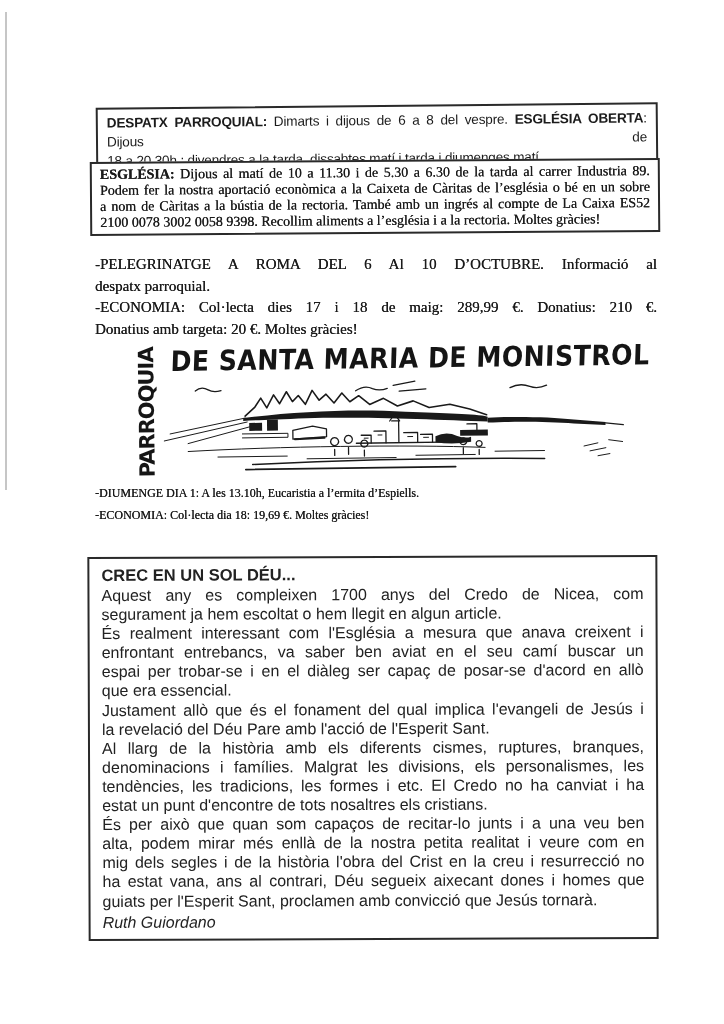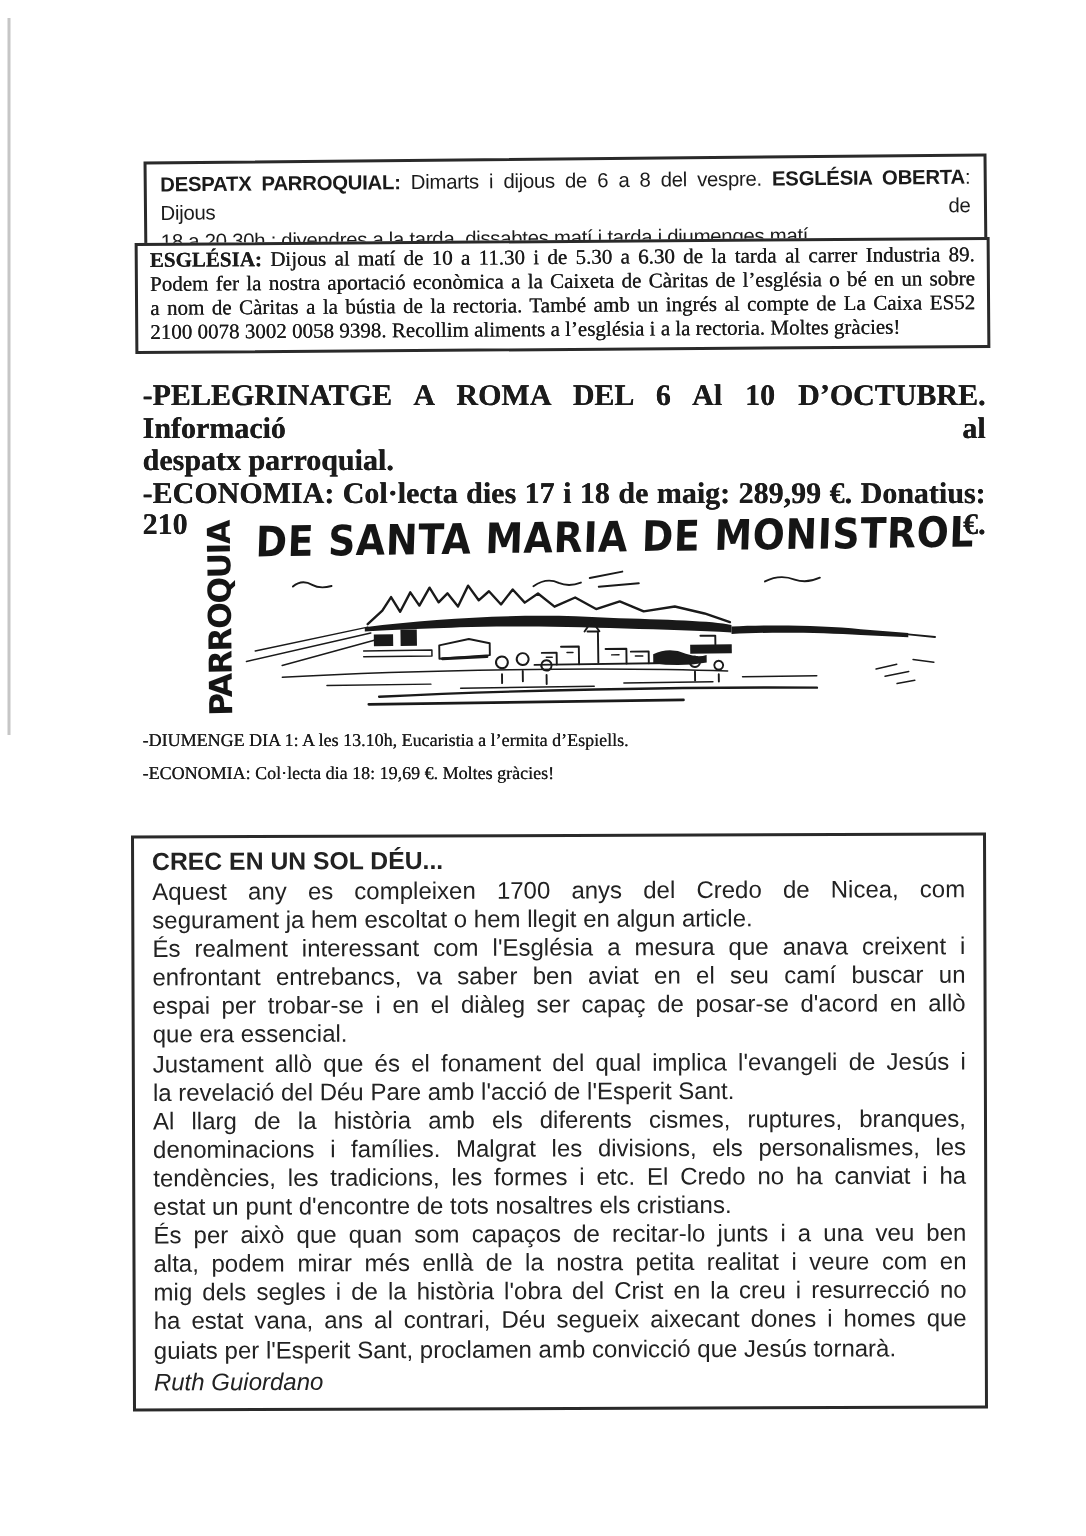--- a/index.html
+++ b/index.html
@@ -20,21 +20,21 @@
   #box-despatx{
     left:96px;top:105px;width:562px;padding:4px 9px 5px;
     font-size:13.6px;letter-spacing:-0.2px;line-height:19px;
     transform:rotate(-0.55deg);
   }
   #box-caritas{
     left:90px;top:160px;width:570px;padding:3px 8px 3px;
     font-size:14px;line-height:15.9px;
     transform:rotate(-0.4deg);
   }
-  #ann-top{left:95px;top:254px;width:562px;font-size:20px;line-height:21.6px;font-weight:bold;}
+  #ann-top{left:95px;top:254px;width:562px;font-size:15px;line-height:21.6px;}
   #ann-mid{left:95px;top:482px;width:562px;font-size:12px;line-height:22px;}
 
   #logo{left:130px;top:344px;width:512px;height:138px;transform:rotate(-0.8deg);}
   #logo-vert{
     position:absolute;left:6px;top:6px;height:124px;
     writing-mode:vertical-rl;transform:rotate(180deg);
     font-family:"DejaVu Sans",sans-serif;font-weight:bold;
     font-size:21px;letter-spacing:-1px;color:#151515;line-height:1.1;
   }
   #logo-title{
@@ -67,20 +67,21 @@
     <div class="tline stretch"><span class="b">ESGLÉSIA:</span><span> Dijous al matí de 10 a 11.30 i de 5.30 a 6.30 de la tarda al carrer Industria 89.</span></div>
     <div class="tline stretch"><span>Podem fer la nostra aportació econòmica a la Caixeta de Càritas de l’església o bé en un sobre</span></div>
     <div class="tline stretch"><span>a nom de Càritas a la bústia de la rectoria. També amb un ingrés al compte de La Caixa ES52</span></div>
     <div class="tline"><span>2100 0078 3002 0058 9398. Recollim aliments a l’església i a la rectoria. Moltes gràcies!</span></div>
   </div>
 
 <div id="ann-top" class="abs serif">
     <div class="tline stretch">-PELEGRINATGE A ROMA DEL 6 Al 10 D’OCTUBRE. Informació al</div>
     <div class="tline">despatx parroquial.</div>
     <div class="tline stretch">-ECONOMIA: Col·lecta dies 17 i 18 de maig: 289,99 €. Donatius: 210 €.</div>
+    <div class="tline">Donatius amb targeta: 20 €. Moltes gràcies!</div>
   </div>
 
 <div id="logo" class="abs">
   <div id="logo-vert">PARROQUIA</div>
   <div id="logo-title">DE SANTA MARIA DE MONISTROL</div>
   <svg id="logo-art" width="480" height="96" viewBox="0 0 485 96" fill="none" stroke="#1a1a1a" stroke-width="1.3" stroke-linecap="round" stroke-linejoin="round">
 
     <path d="M38 10 q6 -5 13 -1 q5 3 13 1"></path>
     <path d="M200 12 q9 -6 17 -2 q7 3 15 0"></path>
     <path d="M238 7 l22 -4 M244 13 l27 -2"></path>

